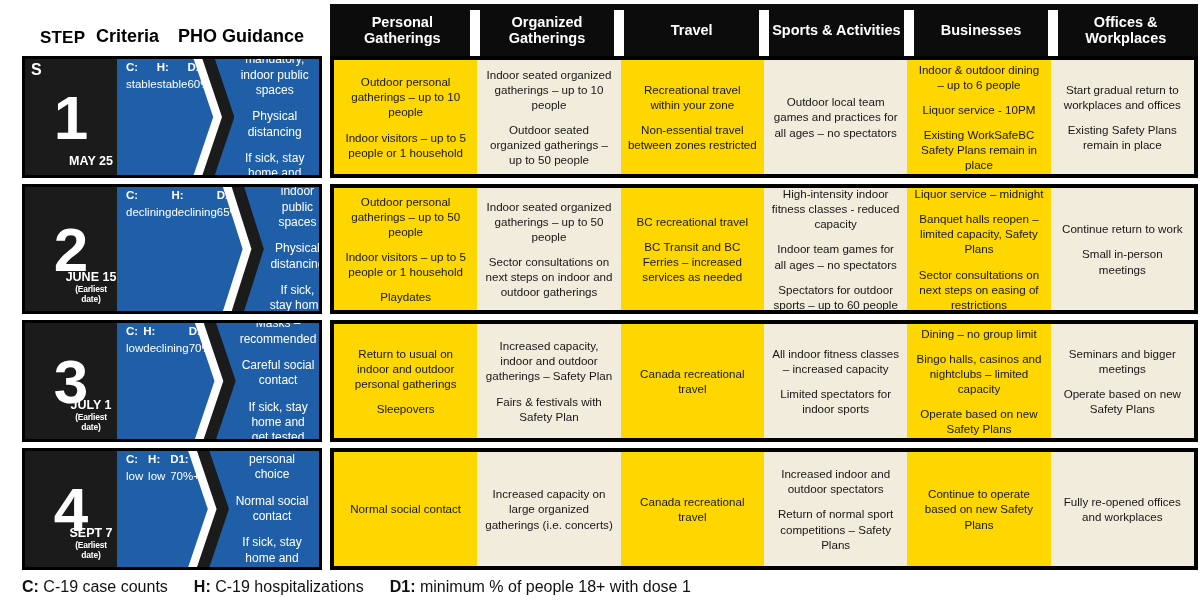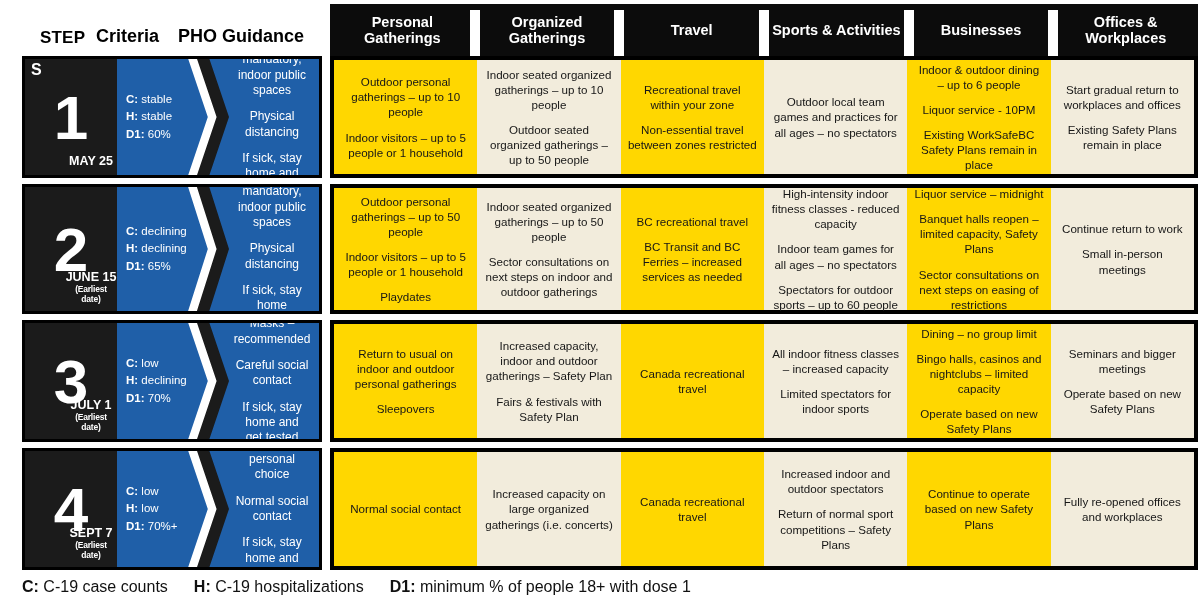--- a/index.html
+++ b/index.html
@@ -56,21 +56,21 @@
     color: #fff; font-size: 12.5px; font-weight: bold; text-align: center; padding-left: 40px;
   }
   .stepdate .earliest { display: block; font-size: 8.5px; font-weight: bold; letter-spacing: -.2px; }
   .steps-s {
     position: absolute; left: 6px; top: 2px;
     color: #fff; font-size: 16px; font-weight: bold;
   }
 
   .criteria-cell {
     flex: 0 0 88px; background: #1f5fa8;
-    display: flex; flex-direction: column; justify-content: center;
+    display: flex; flex-direction: row; justify-content: center;
     padding-left: 9px;
     color: #fff; font-size: 11.5px; line-height: 1.5;
   }
   .criteria-cell b { font-weight: bold; }
 
   .chev-wrap { position: relative; flex: 0 0 14px; background: #1f5fa8; }
   .chev-wrap::before {
     content: ""; position: absolute; left: -16px; top: -6px;
     width: 40px; height: calc(100% + 12px);
     background: #1b1b1b;

